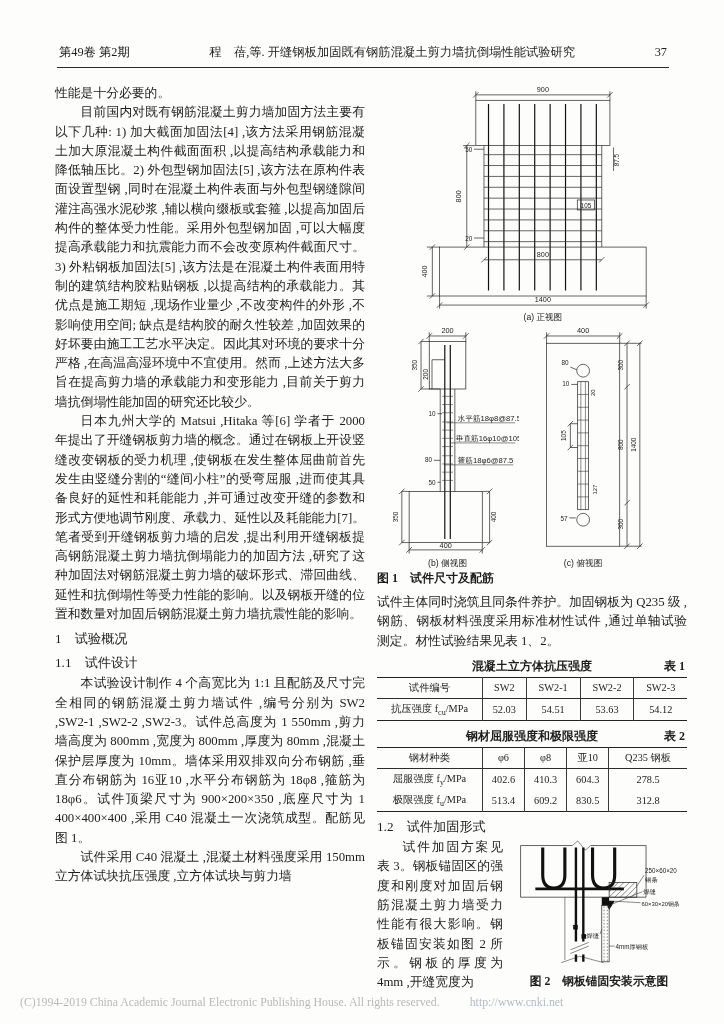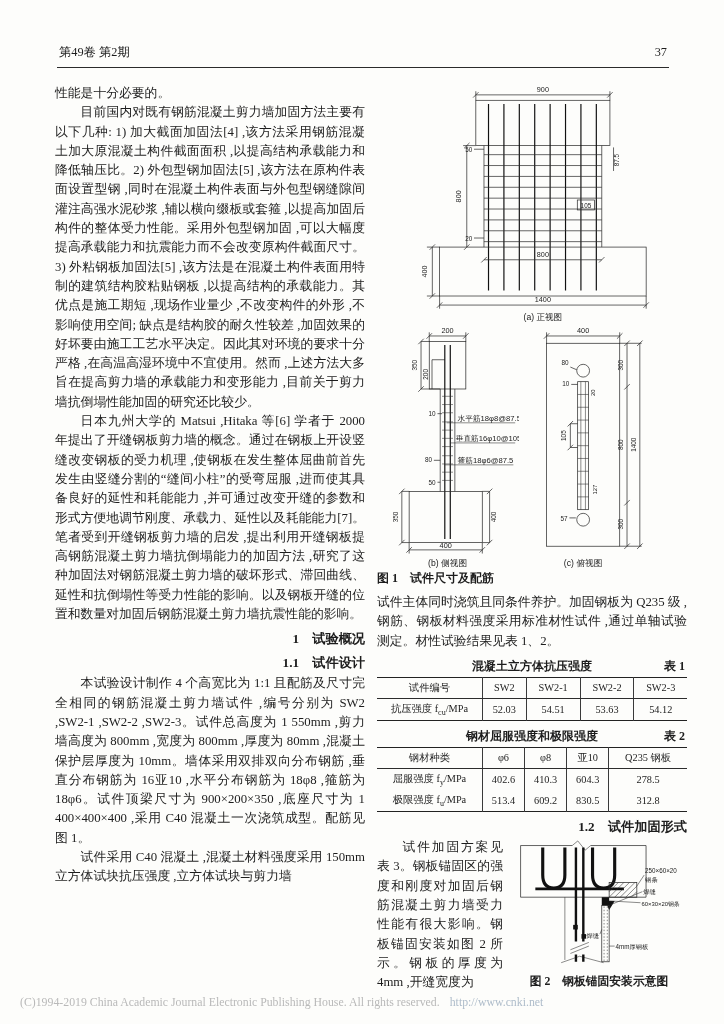--- a/index.html
+++ b/index.html
@@ -16,21 +16,21 @@
   }
   .hdr .issue { flex:0 0 auto; }
   .hdr .ptitle { flex:1 1 auto; text-align:center; padding:0 8px; }
   .hdr .pno { flex:0 0 auto; }
   .hdr-rule { position:absolute; top:67px; left:57px; right:55px; border-top:1.4px solid #2b2b2b; }
   
   .cols { position:absolute; top:84px; left:55px; width:635px; display:flex; gap:12px; }
   .col { width:310px; }
   .col p { margin:0; font-size:12.8px; line-height:19.3px; text-align:justify; }
   .indent { text-indent:2em; }
-  .shead { font-weight:bold; font-size:13.2px; margin:5px 0 2px; line-height:19px;text-align:right; }
+  .shead { font-weight:normal; font-size:13.2px; margin:5px 0 2px; line-height:19px; }
   
   .figblock { text-align:center; }
   .figrow { display:flex; justify-content:flex-start; }
   .figcap { font-weight:bold; font-size:12px; text-align:left; margin:0 0 6px; }
   svg { display:block; }
   svg text { font-family:"Liberation Sans", sans-serif; fill:#222; }
   .ln { stroke:#2c2c2c; stroke-width:0.8; fill:none; }
   .thin { stroke:#2c2c2c; stroke-width:0.6; fill:none; }
   .bar { stroke:#111; stroke-width:1.3; fill:none; }
   
@@ -44,29 +44,30 @@
   td sub { font-size:8px; }
   
   .p2block { overflow:hidden; margin-top:2px; }
   .fig2wrap { float:right; width:176px; margin:2px 0 0 8px; }
   .fig2cap { font-weight:bold; font-size:11.8px; text-align:center; margin-top:3px; white-space:nowrap; }
   
   .foot {
     position:absolute; left:20px; right:16px; bottom:14px;
     font-size:11.8px; color:#b9b9b9; white-space:nowrap;
   }
-  .foot .url { color:#aebcca; margin-left:10px; }
+  .foot .url { color:#aebcca; margin-left:30px; }
 </style>
 </head>
 <body>
 
 <div class="page">
 
   <div class="hdr">
     <span class="issue">第49卷 第2期</span>
+    <span class="ptitle">程　蓓,等. 开缝钢板加固既有钢筋混凝土剪力墙抗倒塌性能试验研究</span>
     <span class="pno">37</span>
   </div>
   <div class="hdr-rule"></div>
 
   <div class="cols">
 
     <div class="col">
       <p>性能是十分必要的。</p>
       <p class="indent">目前国内对既有钢筋混凝土剪力墙加固方法主要有以下几种: 1) 加大截面加固法[4] ,该方法采用钢筋混凝土加大原混凝土构件截面面积 ,以提高结构承载能力和降低轴压比。2) 外包型钢加固法[5] ,该方法在原构件表面设置型钢 ,同时在混凝土构件表面与外包型钢缝隙间灌注高强水泥砂浆 ,辅以横向缀板或套箍 ,以提高加固后构件的整体受力性能。采用外包型钢加固 ,可以大幅度提高承载能力和抗震能力而不会改变原构件截面尺寸。3) 外粘钢板加固法[5] ,该方法是在混凝土构件表面用特制的建筑结构胶粘贴钢板 ,以提高结构的承载能力。其优点是施工期短 ,现场作业量少 ,不改变构件的外形 ,不影响使用空间; 缺点是结构胶的耐久性较差 ,加固效果的好坏要由施工工艺水平决定。因此其对环境的要求十分严格 ,在高温高湿环境中不宜使用。然而 ,上述方法大多旨在提高剪力墙的承载能力和变形能力 ,目前关于剪力墙抗倒塌性能加固的研究还比较少。</p>
       <p class="indent">日本九州大学的 Matsui ,Hitaka 等[6] 学者于 2000 年提出了开缝钢板剪力墙的概念。通过在钢板上开设竖缝改变钢板的受力机理 ,使钢板在发生整体屈曲前首先发生由竖缝分割的“缝间小柱”的受弯屈服 ,进而使其具备良好的延性和耗能能力 ,并可通过改变开缝的参数和形式方便地调节刚度、承载力、延性以及耗能能力[7]。笔者受到开缝钢板剪力墙的启发 ,提出利用开缝钢板提高钢筋混凝土剪力墙抗倒塌能力的加固方法 ,研究了这种加固法对钢筋混凝土剪力墙的破坏形式、滞回曲线、延性和抗倒塌性等受力性能的影响。以及钢板开缝的位置和数量对加固后钢筋混凝土剪力墙抗震性能的影响。</p>

